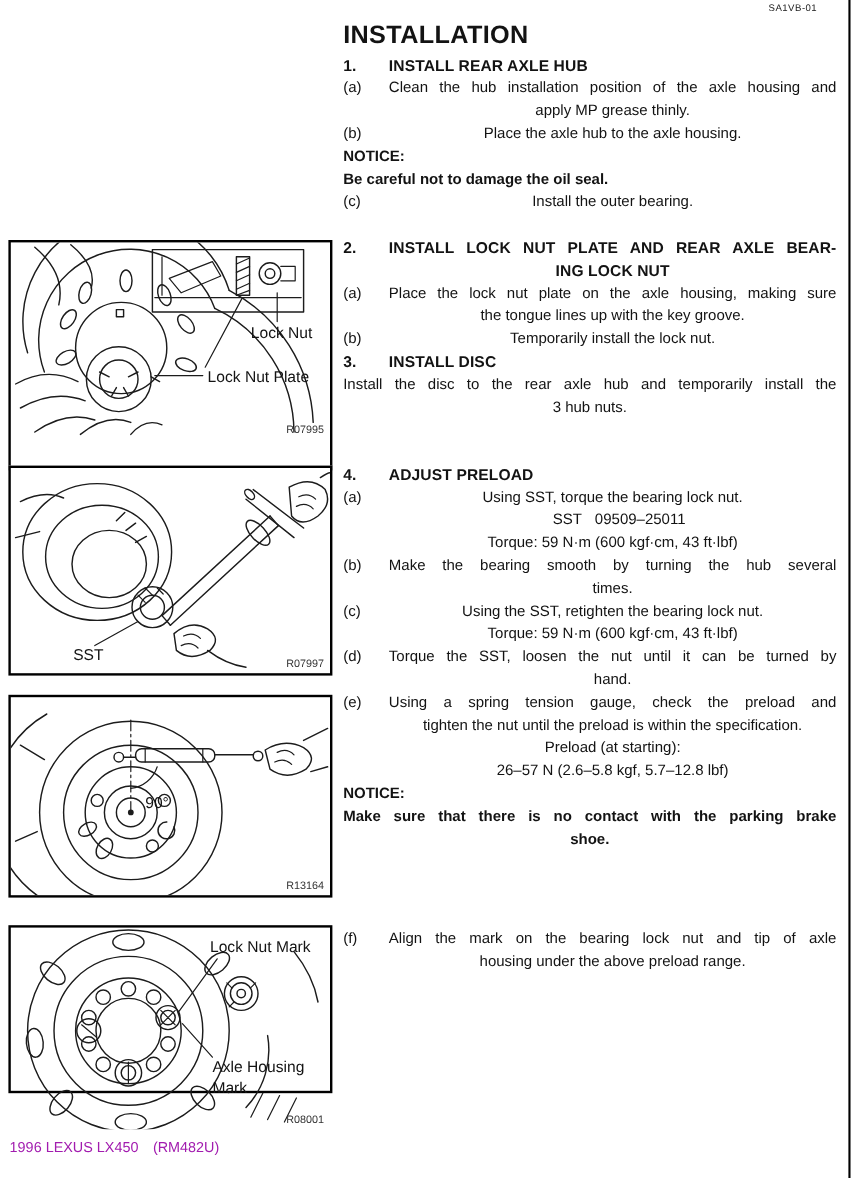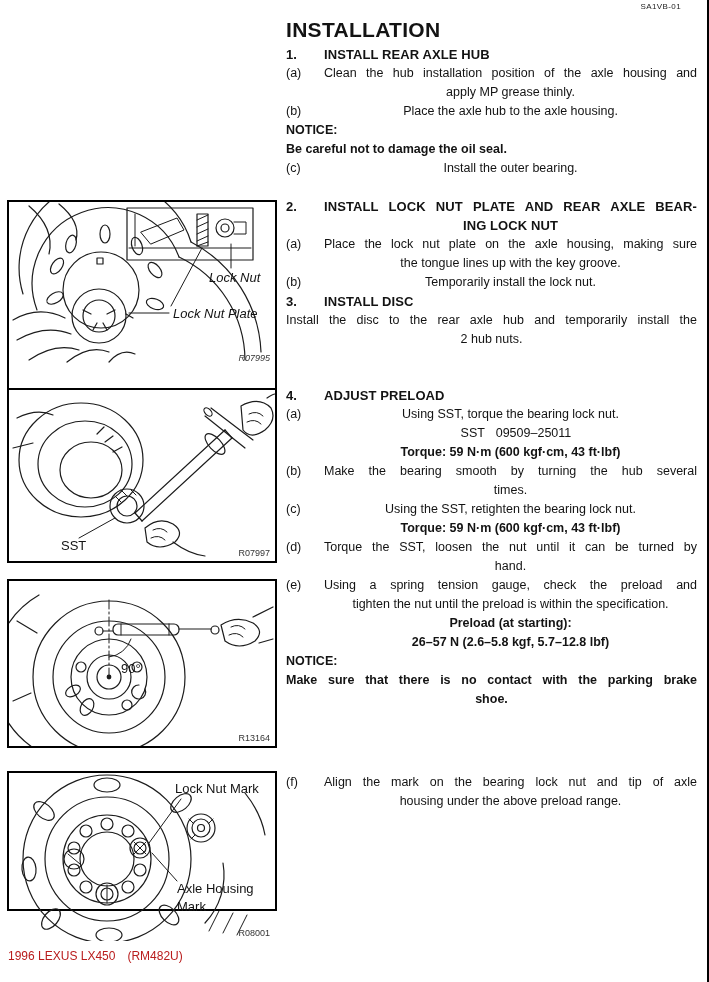--- a/index.html
+++ b/index.html
@@ -15,32 +15,32 @@
   
   .tblock { position:absolute; left:286px; width:411px; font-size:12.5px; line-height:19px; }
   .title { font-size:21px; font-weight:bold; letter-spacing:.3px; line-height:28px; margin-bottom:1px;margin-top:14px; }
   .row { display:grid; grid-template-columns:38px 1fr; }
   .lbl { }
   .hrow { font-weight:bold; font-size:13px; letter-spacing:.1px; }
   .line { display:block;text-align:center; }
   .sp { text-align:justify; text-align-last:justify; }
   .bold { font-weight:bold; }
   .full { }
-  .spec { font-weight:bold; }
+  .spec { font-weight:normal; }
   .sst-l { display:inline-block; width:46px; }
 
   
   .figbox { position:absolute; left:7px; width:270px; border:2px solid #000; background:#fff; margin:0; box-sizing:border-box; }
   .figbox svg { display:block; }
   .fig-label { font-size:13px; fill:#131313; font-family:"Liberation Sans", sans-serif; }
   .fig-code { font-size:9px; fill:#333; font-family:"Liberation Sans", sans-serif; }
   .ln { stroke:#1c1c1c; fill:none; stroke-width:1.2; stroke-linecap:round; stroke-linejoin:round; }
   .thin { stroke-width:1; }
 
-  .footer { position:absolute; left:8px; top:949px; font-size:12px; color:#b91c1c; }
+  .footer { position:absolute; left:8px; top:949px; font-size:12px; color:#a21caf; }
   .footer span { margin-right:12px; }
 </style>
 </head>
 <body>
 
 <div class="page">
   <div class="edge-right"></div>
   <div class="doc-code">SA1VB-01</div>
 
   <div class="tblock" style="top:2px;">
@@ -86,21 +86,21 @@
     <div class="row">
       <span class="lbl">(b)</span>
       <span class="line">Temporarily install the lock nut.</span>
     </div>
     <div class="row hrow">
       <span class="lbl">3.</span>
       <span>INSTALL DISC</span>
     </div>
     <div class="full">
       <span class="line sp">Install the disc to the rear axle hub and temporarily install the</span>
-      <span class="line">2 hub nuts.</span>
+      <span class="line">3 hub nuts.</span>
     </div>
   </div>
 
   <div class="tblock" style="top:386px;">
     <div class="row hrow">
       <span class="lbl">4.</span>
       <span>ADJUST PRELOAD</span>
     </div>
     <div class="row">
       <span class="lbl">(a)</span>
@@ -150,21 +150,21 @@
   <div class="tblock" style="top:773px;">
     <div class="row">
       <span class="lbl">(f)</span>
       <span>
         <span class="line sp">Align the mark on the bearing lock nut and tip of axle</span>
         <span class="line">housing under the above preload range.</span>
       </span>
     </div>
   </div>
 
-  <figure class="figbox" style="top:200px;height:192px;font-style:italic;">
+  <figure class="figbox" style="top:200px;height:192px;">
     <svg width="266" height="164" viewBox="0 0 266 164">
 
       <path class="ln" d="M 20,4 Q 46,26 40,52"></path>
       <path class="ln" d="M 50,2 Q 72,20 67,38"></path>
       <path class="ln" d="M 14,92 A 85 85 0 0 1 182,40"></path>
       <path class="ln" d="M 28,108 A 72 72 0 0 1 170,55"></path>
       <path class="ln" d="M 182,40 A 130 130 0 0 1 252,150"></path>
       <path class="ln" d="M 170,55 A 115 115 0 0 1 236,158"></path>
 
       <circle class="ln" cx="92" cy="88" r="38"></circle>

